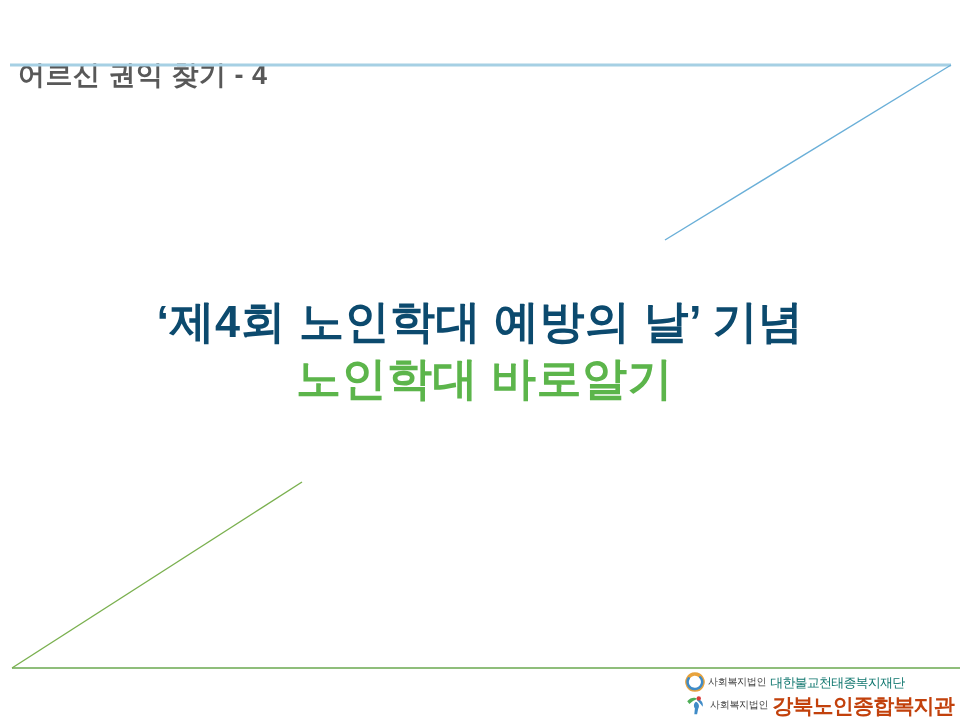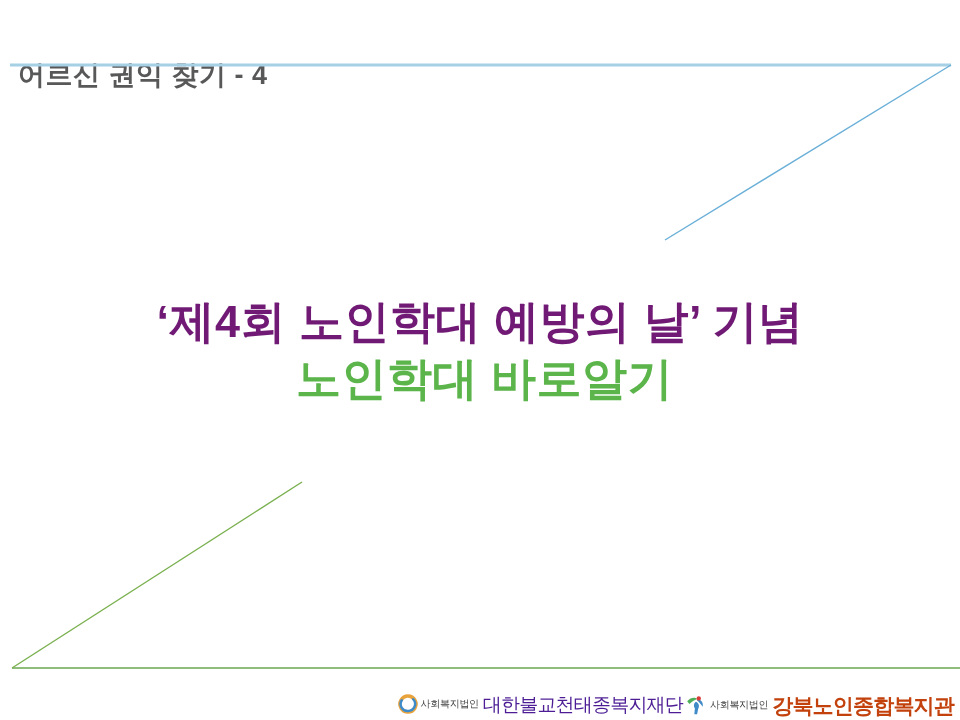--- a/index.html
+++ b/index.html
@@ -57,21 +57,21 @@
   .title-block {
     position: absolute;
     left: 0;
     top: 295px;
     width: 960px;
     text-align: center;
   }
   .title-line-1 {
     font-size: 45px;
     font-weight: bold;
-    color: #701a75;
+    color: #0c4a6e;
     line-height: 1.22;
     letter-spacing: 0.5px;
     white-space: nowrap;
   }
   .title-line-2 {
     font-size: 45px;
     font-weight: bold;
     color: #5cb54b;
     line-height: 1.22;
     letter-spacing: 0.5px;
@@ -79,21 +79,21 @@
     margin-top: 2px;
     padding-left: 9px;
   }
 
   
   .footer-logos {
     position: absolute;
     right: 6px;
     bottom: 4px;
     display: flex;
-    flex-direction: row;
+    flex-direction: column;
     align-items: flex-start;
     gap: 2px;
   }
   .logo-row {
     display: flex;
     align-items: center;
     white-space: nowrap;
   }
   .logo-mark {
     width: 20px;
@@ -108,22 +108,22 @@
     flex: 0 0 22px;
   }
   .logo-prefix {
     font-size: 10px;
     color: #3d3d3d;
     font-weight: normal;
     letter-spacing: -0.3px;
     margin-right: 4px;
   }
   .logo-name {
-    font-size: 19px;
-    color: #4c1d95;
+    font-size: 13px;
+    color: #0f766e;
     letter-spacing: -0.8px;
     line-height: 1;
   }
   .logo-row-2 .logo-name {
     font-size: 21px;
     font-weight: bold;
     color: #c2410c;
   }
 </style>
 </head>

